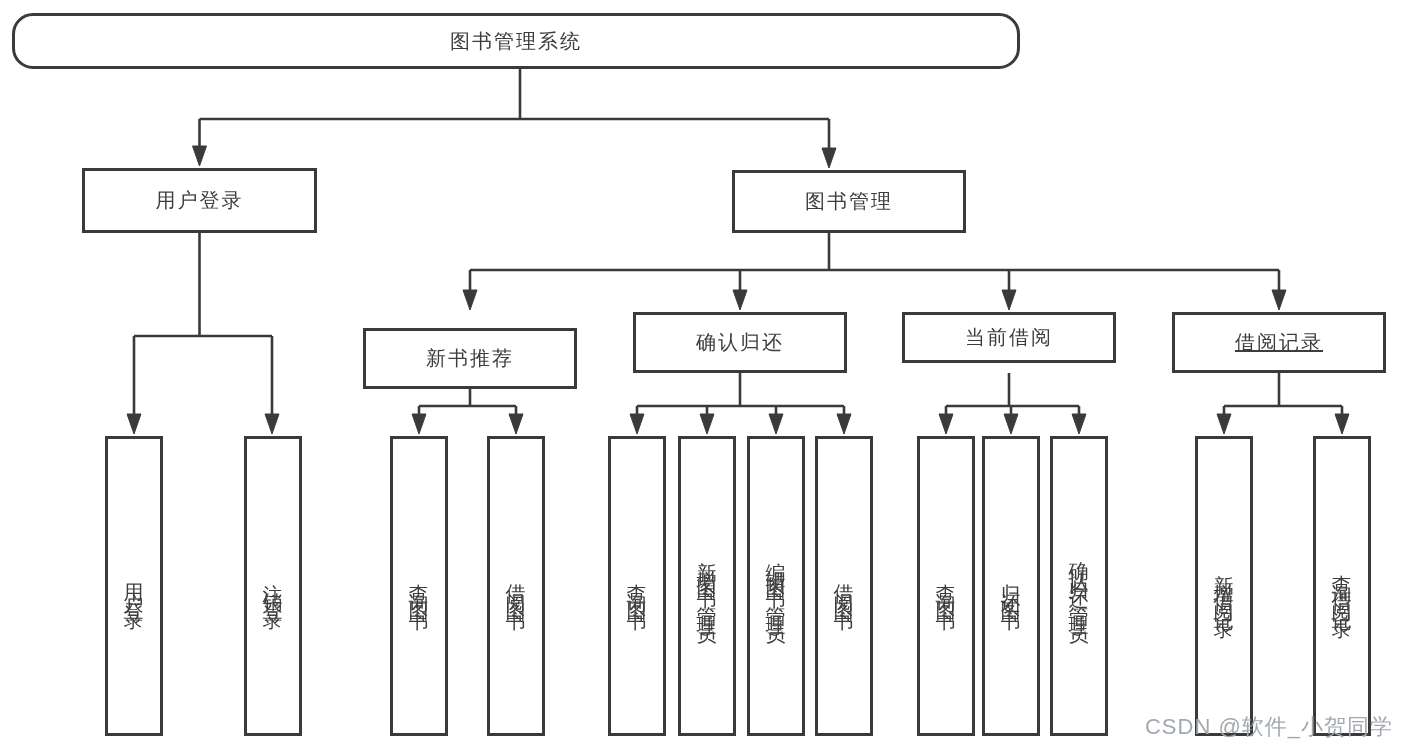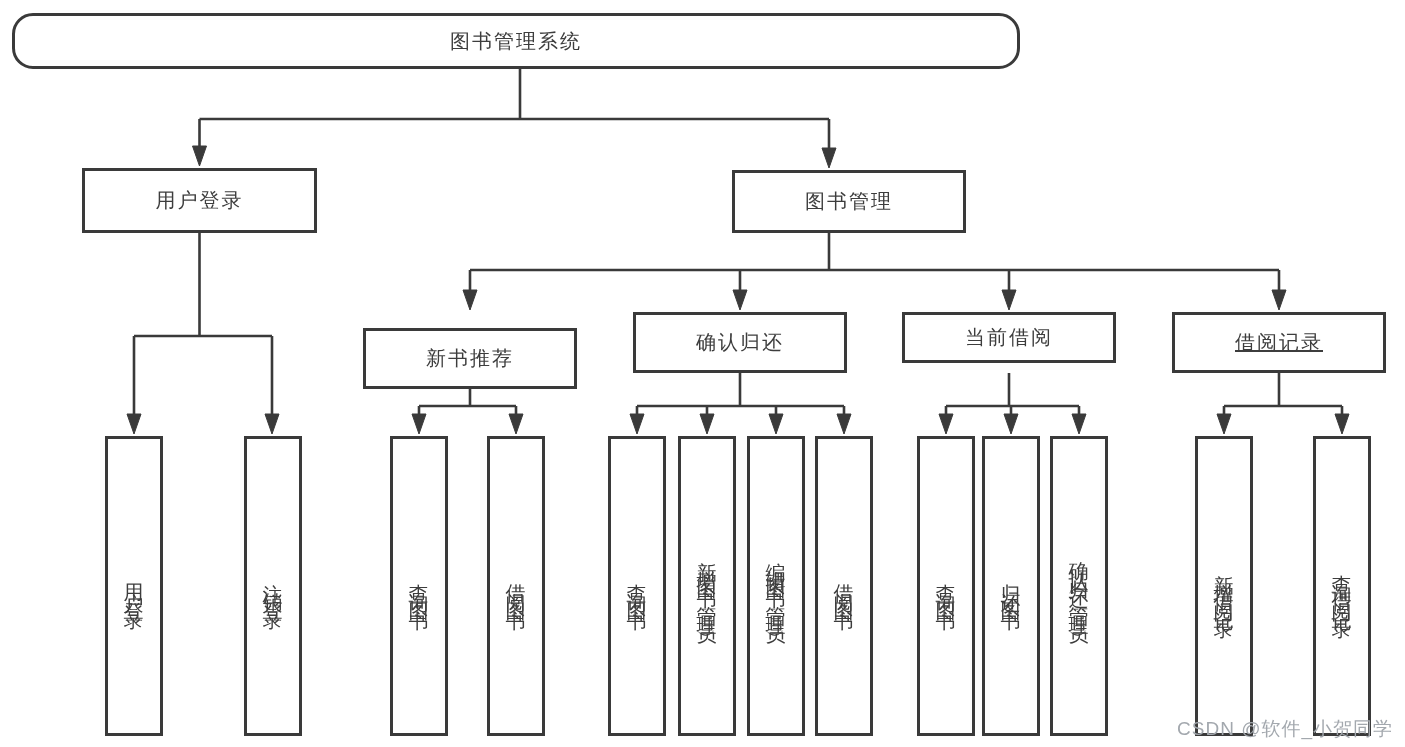--- a/index.html
+++ b/index.html
@@ -15,21 +15,21 @@
     border:3px solid var(--line,#3a3a3a);
     display:flex;align-items:center;justify-content:center;
     font-size:20px;letter-spacing:2px;text-align:center;z-index:2;
   }
   .leaf{
     writing-mode:vertical-rl;text-orientation:mixed;
     font-size:20px;letter-spacing:9px;line-height:1;
   }
   .watermark{
     position:absolute;right:12px;bottom:5px;z-index:3;
-    font-size:19px;letter-spacing:1px;color:var(--watermark,#a3a8ae);
+    font-size:22px;letter-spacing:1px;color:var(--watermark,#a3a8ae);
   }
 </style>
 </head>
 <body>
 
 <div class="canvas">
 
   <svg class="connectors" width="1405" height="747" viewBox="0 0 1405 747">
     <path class="ln" d="
       M520,69 V119 M199.5,119 H829 M199.5,119 V148 M829,119 V150

